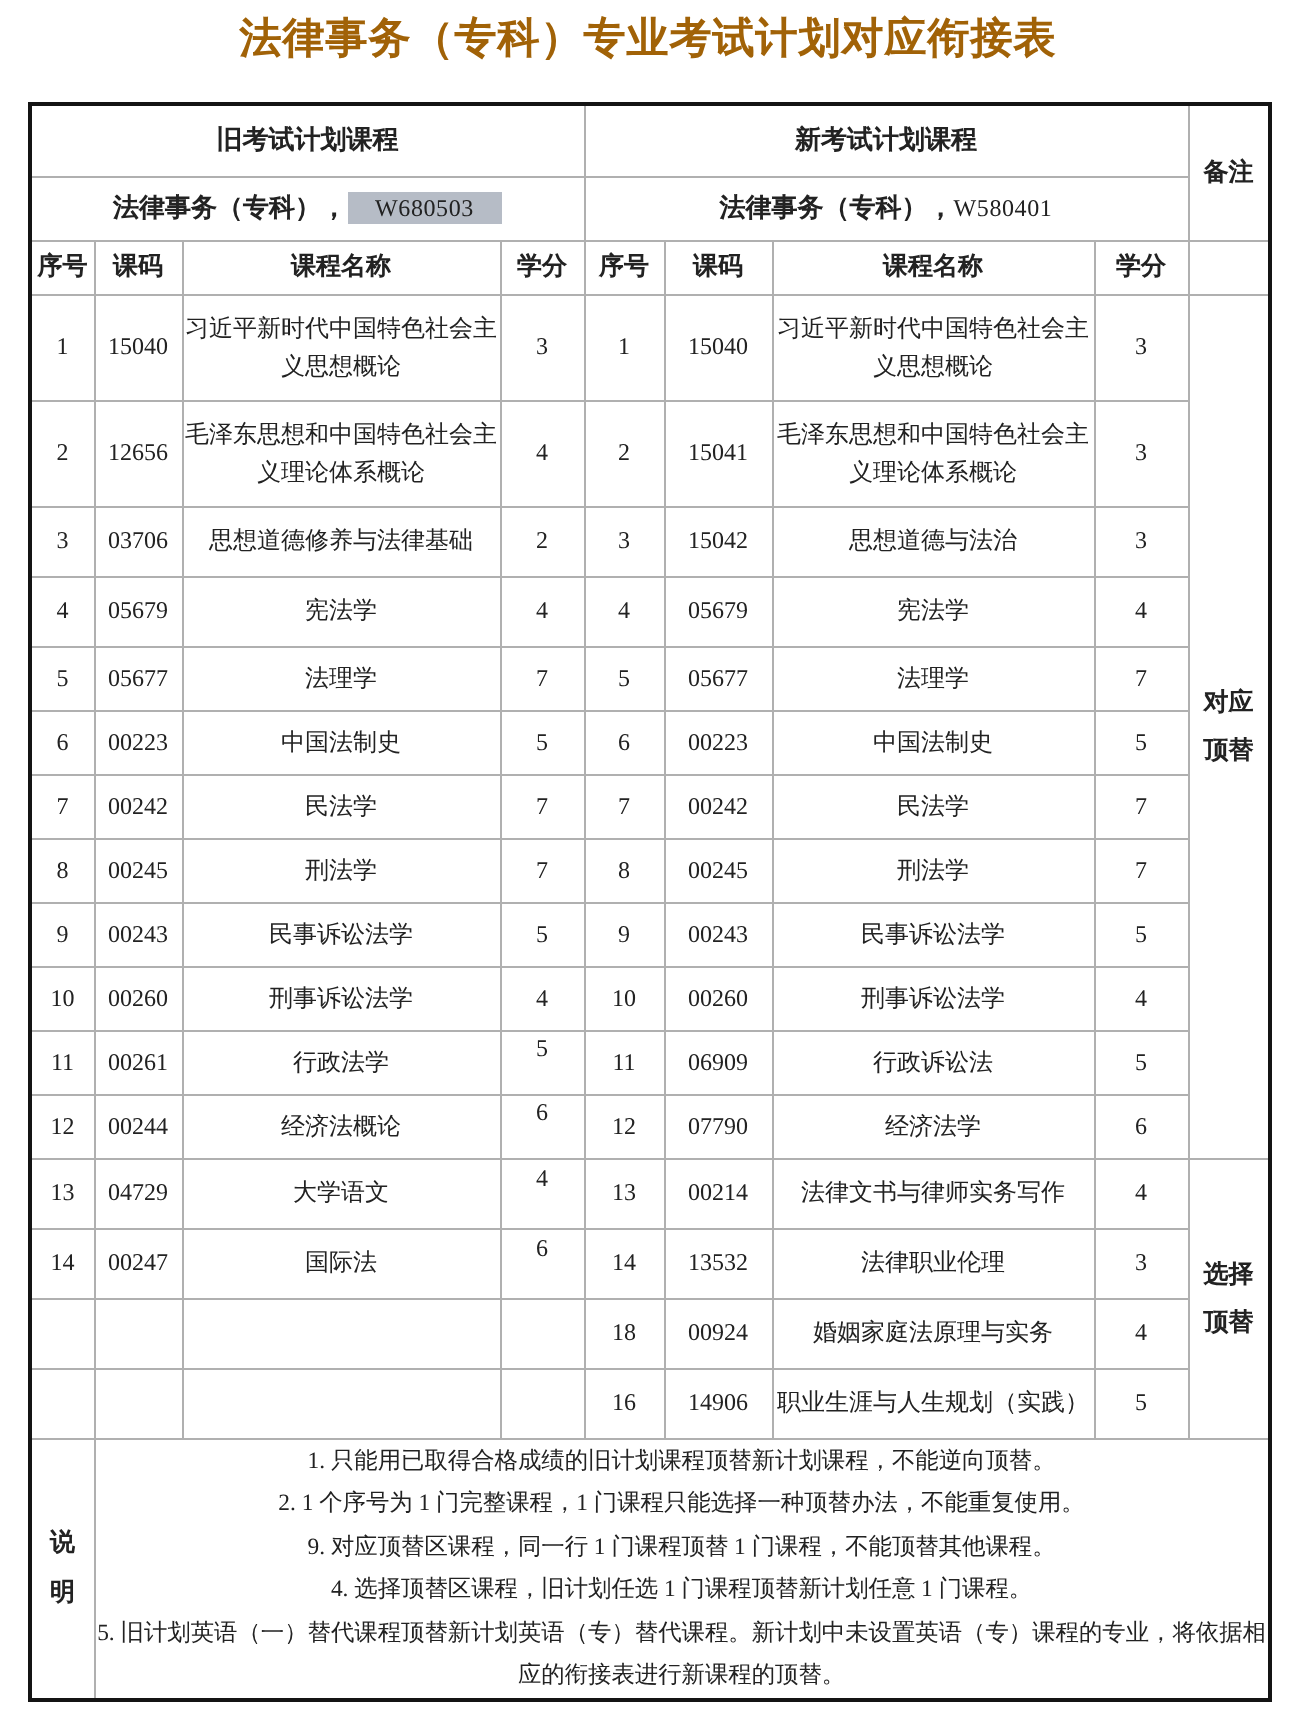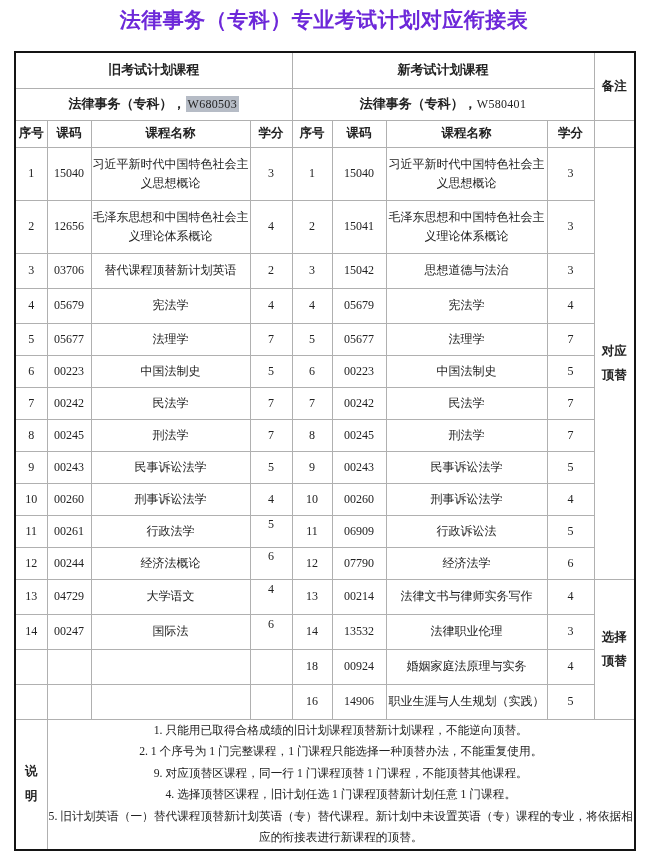--- a/index.html
+++ b/index.html
@@ -14,21 +14,21 @@
     position:relative;
     width:648px;height:860px;
     box-sizing:border-box;
   }
   .doc-title{
     text-align:center;
     font-family:"Liberation Sans","DejaVu Sans",sans-serif;
     font-weight:bold;
     font-size:21px;
     letter-spacing:0.5px;
-    color:#6d28d9;
+    color:#a16207;
     padding-top:7px;
     padding-bottom:6px;
     line-height:26px;
   }
   table.main{
     border-collapse:collapse;
     table-layout:fixed;
     margin-left:14px;
     width:620px;
     font-size:12px;
@@ -68,21 +68,21 @@
     font-size:13px;
   }
   .h-major .code{
     font-family:"Liberation Serif","DejaVu Serif",serif;
     font-weight:normal;
     font-size:12px;
     letter-spacing:0.3px;
   }
   .hl{
     background:#b6bcc6;
-    padding:1px 2px;
+    padding:1px 14px;
   }
   .h-col{
     height:27px;
     font-size:12.5px;
     font-weight:bold;
     font-family:"Liberation Sans","DejaVu Sans",sans-serif;
   }
   td.remark{
     font-weight:bold;
     font-family:"Liberation Sans","DejaVu Sans",sans-serif;
@@ -196,21 +196,21 @@
         <td class="cred">4</td>
         <td class="num">2</td>
         <td class="code">15041</td>
         <td class="name">毛泽东思想和中国特色社会主义理论体系概论</td>
         <td class="cred">3</td>
       </tr>
 
       <tr class="r-mid">
         <td class="num t-left">3</td>
         <td class="code">03706</td>
-        <td class="name">替代课程顶替新计划英语</td>
+        <td class="name">思想道德修养与法律基础</td>
         <td class="cred">2</td>
         <td class="num">3</td>
         <td class="code">15042</td>
         <td class="name">思想道德与法治</td>
         <td class="cred">3</td>
       </tr>
 
       <tr class="r-mid">
         <td class="num t-left">4</td>
         <td class="code">05679</td>

